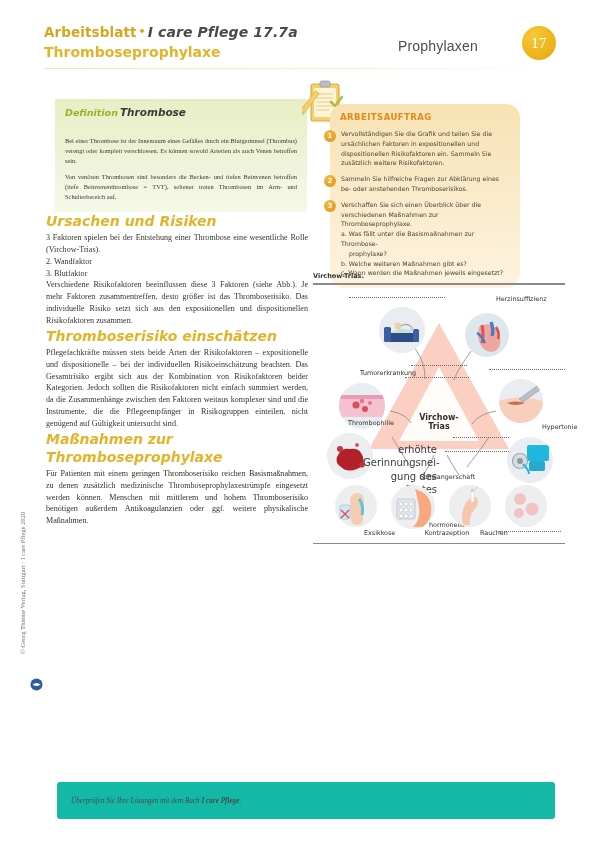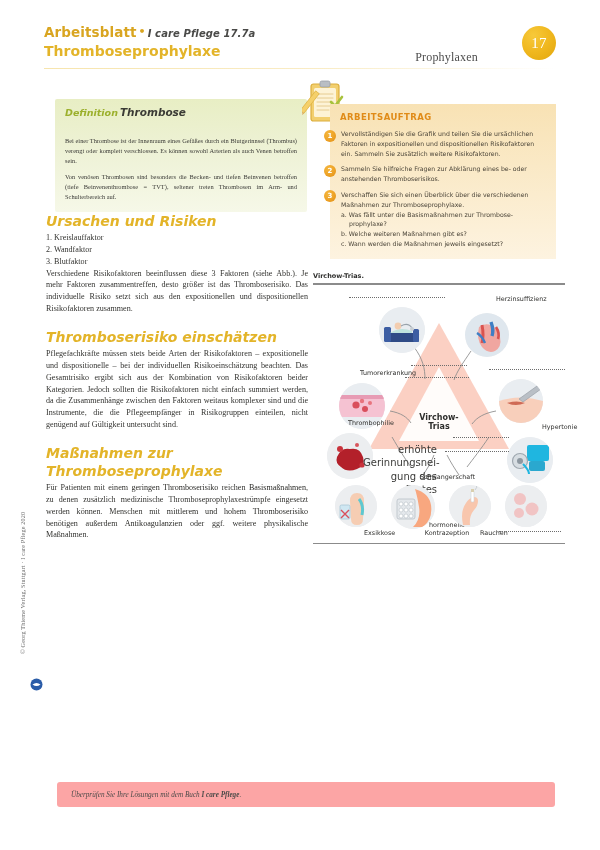--- a/index.html
+++ b/index.html
@@ -37,39 +37,39 @@
     letter-spacing: .1px;
     line-height: 1.25;
   }
   .hdr-sep {
     font-size: 11px;
     vertical-align: 2px;
     padding: 0 2px;
   }
   .hdr-sub {
     font-family: "DejaVu Sans", sans-serif;
-    font-size: 10px;
+    font-size: 14px;
     font-style: italic;
     font-weight: bold;
     color: #4a4a48;
   }
   .hdr-row2 {
     font-family: "DejaVu Sans", sans-serif;
     font-size: 14px;
     font-weight: bold;
     color: #e3b429;
     line-height: 1.3;
     margin-top: 1px;
   }
   .hdr-right-label {
     position: absolute;
     right: 78px;
-    top: 26px;
-    font-family: Liberation Serif, serif;
-    font-size: 12px;
+    top: 14px;
+    font-family: Liberation Sans, sans-serif;
+    font-size: 14px;
     color: #4d4d4d;
     letter-spacing: .2px;
   }
   .page-badge {
     position: absolute;
     right: 0px;
     top: 2px;
     width: 34px;
     height: 34px;
     border-radius: 50%;
@@ -138,25 +138,25 @@
     top: 78px;
     width: 48px;
     height: 52px;
   }
 
   
   .taskbox {
     position: absolute;
     left: 330px;
     top: 104px;
-    width: 226px;
+    width: 190px;
     padding: 8px 10px 10px 10px;
     box-sizing: border-box;
     background: linear-gradient(to bottom, #f8e2b4 0%, #fae9c6 40%, #fdf3e0 100%);
-    border-radius: 0;
+    border-radius: 14px;
   }
   .task-title {
     font-family: "DejaVu Sans", sans-serif;
     font-size: 8.5px;
     font-weight: bold;
     color: #e08b18;
     letter-spacing: .45px;
     margin-bottom: 7px;
   }
   .task-item {
@@ -206,21 +206,21 @@
   }
   .sec-head {
     font-family: "DejaVu Sans", sans-serif;
     font-size: 14px;
     font-weight: bold;
     font-style: italic;
     color: #e3b429;
     margin: 0 0 2px 0;
     line-height: 1.3;
   }
-  .sec-head.spaced { margin-top: 13px; }
+  .sec-head.spaced { }
   .body-p {
     font-family: "Liberation Serif", serif;
     font-size: 8.1px;
     line-height: 1.46;
     color: #333330;
     text-align: justify;
     margin: 0;
   }
   .body-p b { font-weight: normal; color: #2b2b28; }
   .list-line {
@@ -317,22 +317,22 @@
     width: 13px;
     height: 13px;
   }
 
   
   .footer {
     position: absolute;
     left: 57px;
     top: 782px;
     width: 498px;
-    height: 25px;
-    background: #fca5a5;
+    height: 37px;
+    background: #14b8a6;
     border-radius: 3px;
     display: flex;
     align-items: center;
     box-sizing: border-box;
     padding-left: 14px;
   }
   .footer-text {
     font-family: "Liberation Serif", serif;
     font-size: 7.2px;
     font-style: italic;
@@ -406,21 +406,21 @@
         <span class="task-sub-indent">prophylaxe?</span>
         <span class="task-sub">b. Welche weiteren Maßnahmen gibt es?</span>
         <span class="task-sub">c. Wann werden die Maßnahmen jeweils eingesetzt?</span>
       </div>
     </div>
   </div>
 
   <div class="body-col">
 
     <h2 class="sec-head">Ursachen und Risiken</h2>
-    <div class="list-line">1. Kreislauffaktor</div>
+    <p class="body-p">3 Faktoren spielen bei der Entstehung einer Thrombose eine wesentliche Rolle (Virchow-Trias).</p>
     <div class="list-line">2. Wandfaktor</div>
     <div class="list-line">3. Blutfaktor</div>
     <p class="body-p">Verschiedene Risikofaktoren beeinflussen diese 3 Faktoren (siehe Abb.). Je mehr Faktoren zusammentreffen, desto größer ist das Thromboserisiko. Das individuelle Risiko setzt sich aus den expositionellen und dispositionellen Risikofaktoren zusammen.</p>
 
     <h2 class="sec-head spaced">Thromboserisiko einschätzen</h2>
     <p class="body-p">Pflegefachkräfte müssen stets beide Arten der Risikofaktoren – expositionelle und dispositionelle – bei der individuellen Risikoeinschätzung beachten. Das Gesamtrisiko ergibt sich aus der Kombination von Risikofaktoren beider Kategorien. Jedoch sollten die Risikofaktoren nicht einfach summiert werden, da die Zusammenhänge zwischen den Faktoren weitaus komplexer sind und die Instrumente, die die Pflegeempfänger in Risikogruppen einteilen, nicht genügend auf Gültigkeit untersucht sind.</p>
 
     <h2 class="sec-head spaced">Maßnahmen zur Thromboseprophylaxe</h2>
     <p class="body-p"><span>Für Patienten mit einem </span><b>geringen Thromboserisiko</b><span> reichen </span><b>Basismaßnahmen</b><span>, zu denen zusätzlich medizinische Thromboseprophylaxestrümpfe eingesetzt werden können. Menschen mit </span><b>mittlerem und hohem Thromboserisiko</b><span> benötigen außerdem </span><b>Antikoagulanzien</b><span> oder ggf. weitere physikalische Maßnahmen.</span></p>
   </div>

